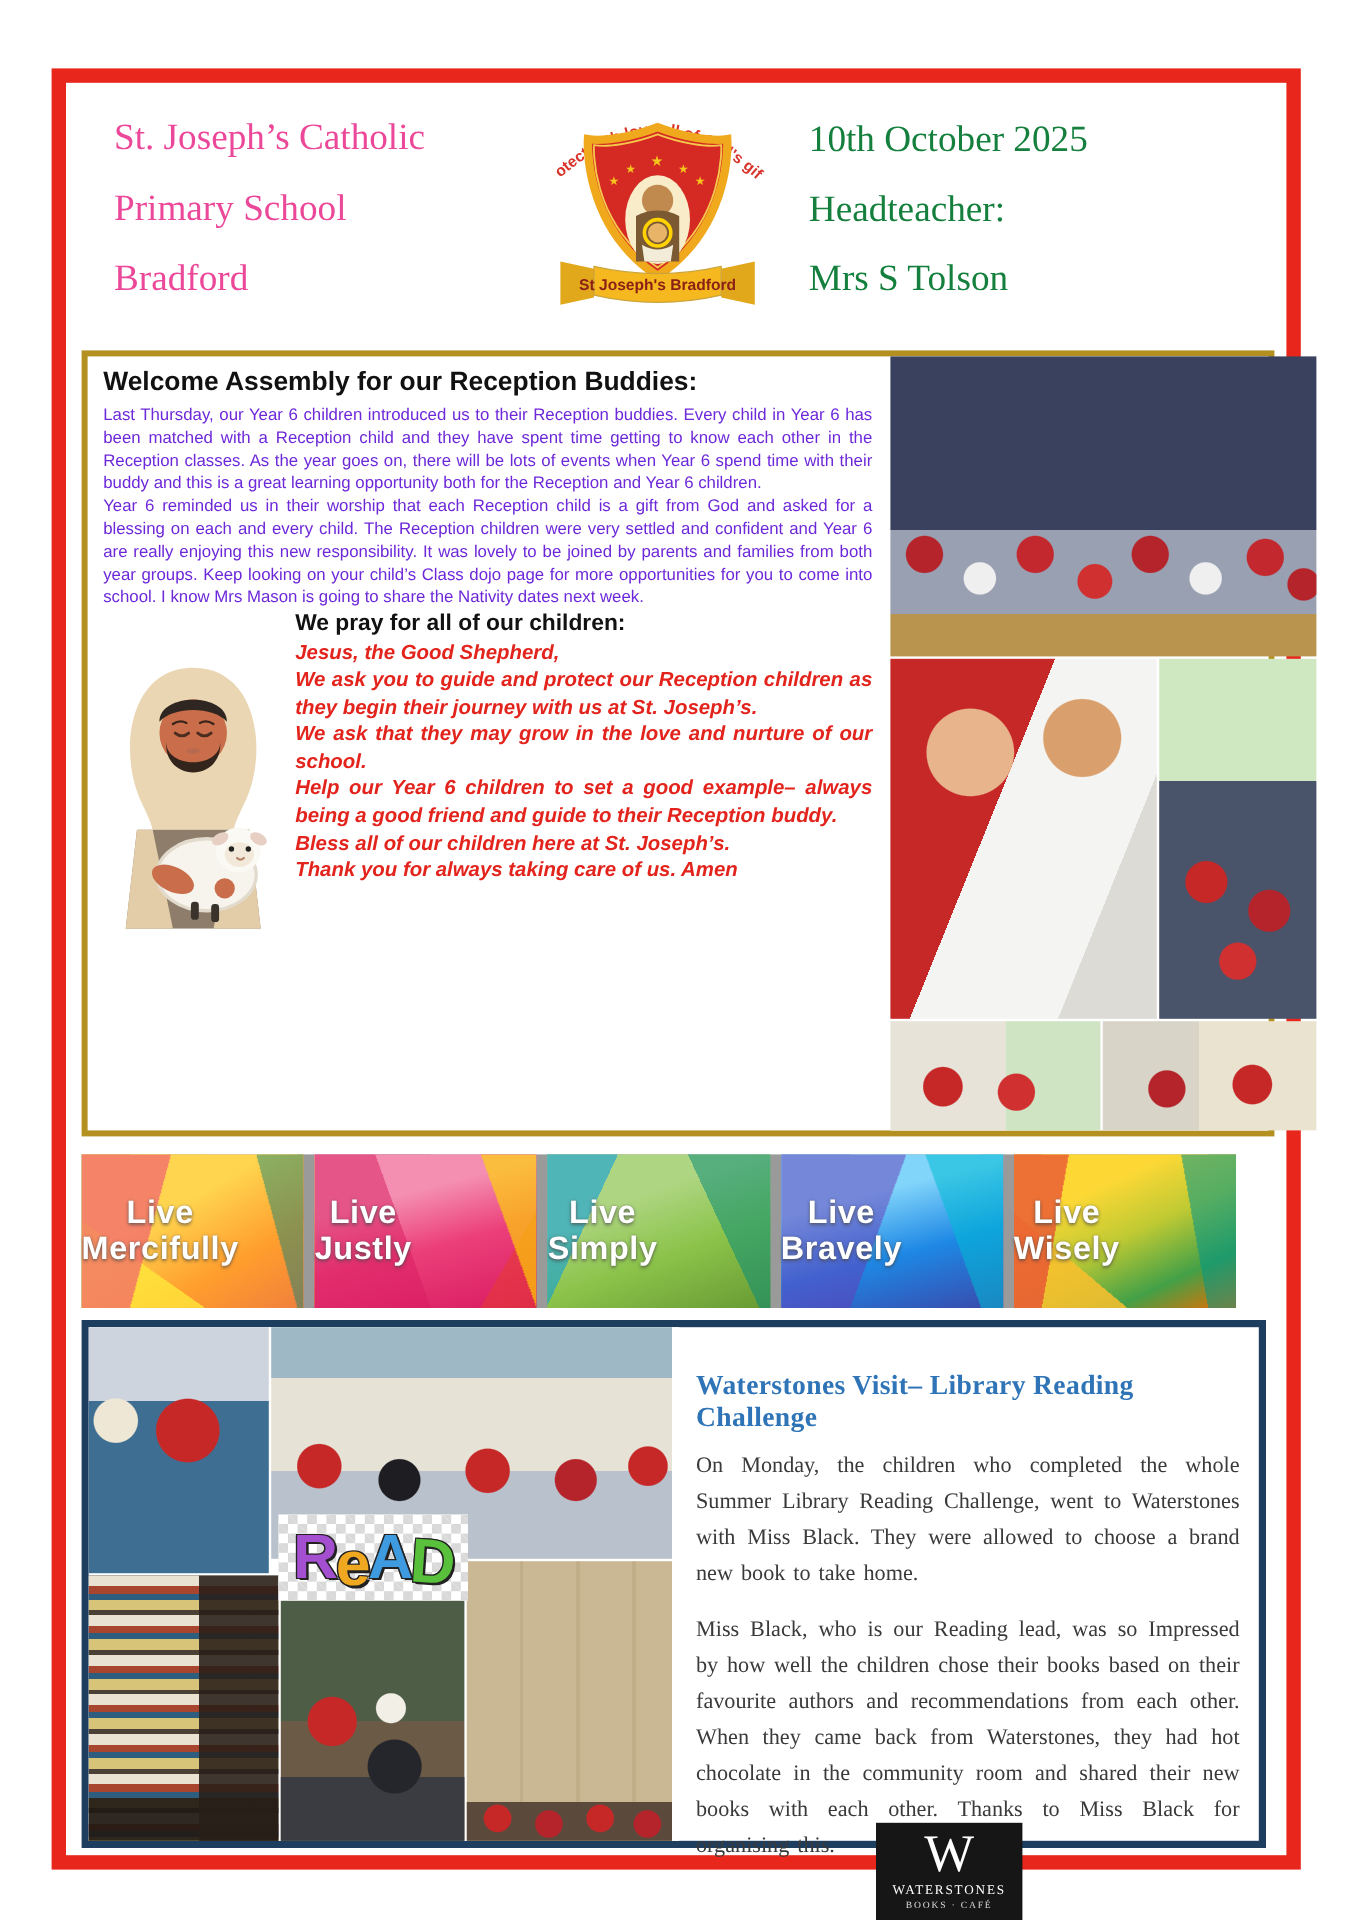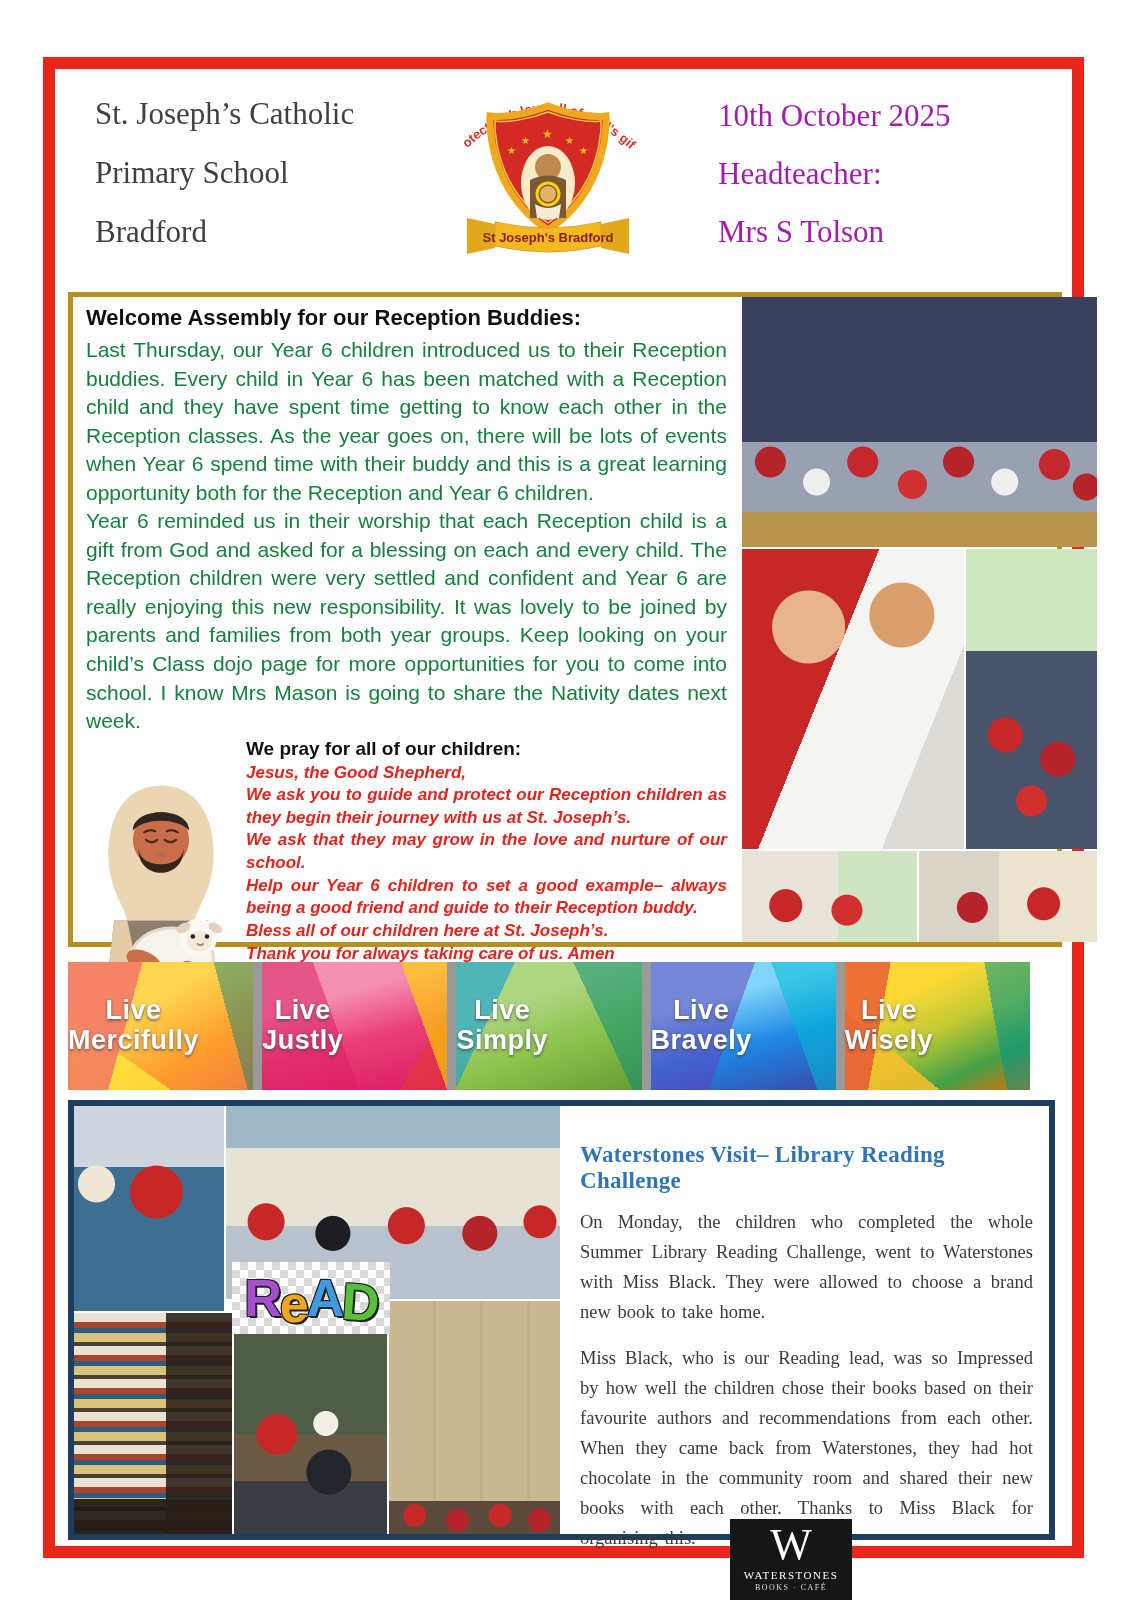--- a/index.html
+++ b/index.html
@@ -4,33 +4,33 @@
 <style>
   * { margin:0; padding:0; box-sizing:border-box; }
   body { background:#ffffff; font-family:"Liberation Sans", sans-serif; }
   .page { position:relative; width:1131px; height:1600px; margin:0 auto; background:#fff; overflow:hidden; }
 
   .red-frame { position:absolute; left:43px; top:57px; width:1041px; height:1501px;
                border:12px solid #e9261c; background:transparent; }
 
   
   .hdr-left { position:absolute; left:95px; top:96px; font-family:"Liberation Serif", serif;
-              font-size:31px; color:#404040; }
+              font-size:31px; color:#ec4899; }
   .hdr-left div { margin-bottom:23px; }
-  .hdr-right { position:absolute; left:718px; top:98px; font-family:"Liberation Serif", serif;
-               font-size:31px; color:#a21caf; }
+  .hdr-right { position:absolute; left:674px; top:98px; font-family:"Liberation Serif", serif;
+               font-size:31px; color:#15803d; }
   .hdr-right div { margin-bottom:22px; }
   .crest { position:absolute; left:443px; top:70px; width:210px; height:190px; }
 
   
   .main-box { position:absolute; left:68px; top:292px; width:994px; height:655px;
               border:5px solid #b3901f; display:flex; background:#fff; }
   .main-text { width:750px; padding:8px 15px 0 13px; }
   .main-title { font-size:22px; font-weight:bold; color:#111; margin-bottom:5px; }
-  .main-para { font-size:21px; line-height:1.36; color:#15803d; text-align:justify; }
+  .main-para { font-size:14px; line-height:1.36; color:#6d28d9; text-align:justify; }
   .prayer-row { display:flex; margin-top:2px; }
   .shepherd { width:152px; flex:none; padding-top:40px; }
   .prayer-col { flex:1; padding-left:8px; }
   .prayer-title { font-size:19px; font-weight:bold; color:#111; margin-bottom:2px; }
   .prayer-line { font-size:17px; font-style:italic; font-weight:600; color:#e3241d; line-height:1.33; text-align:justify; }
 
   
   .collage-a { position:relative; width:355px; height:645px; background:#fff; }
   .ph { position:absolute; }
   .ph-a { left:0; top:0; width:355px; height:250px;

